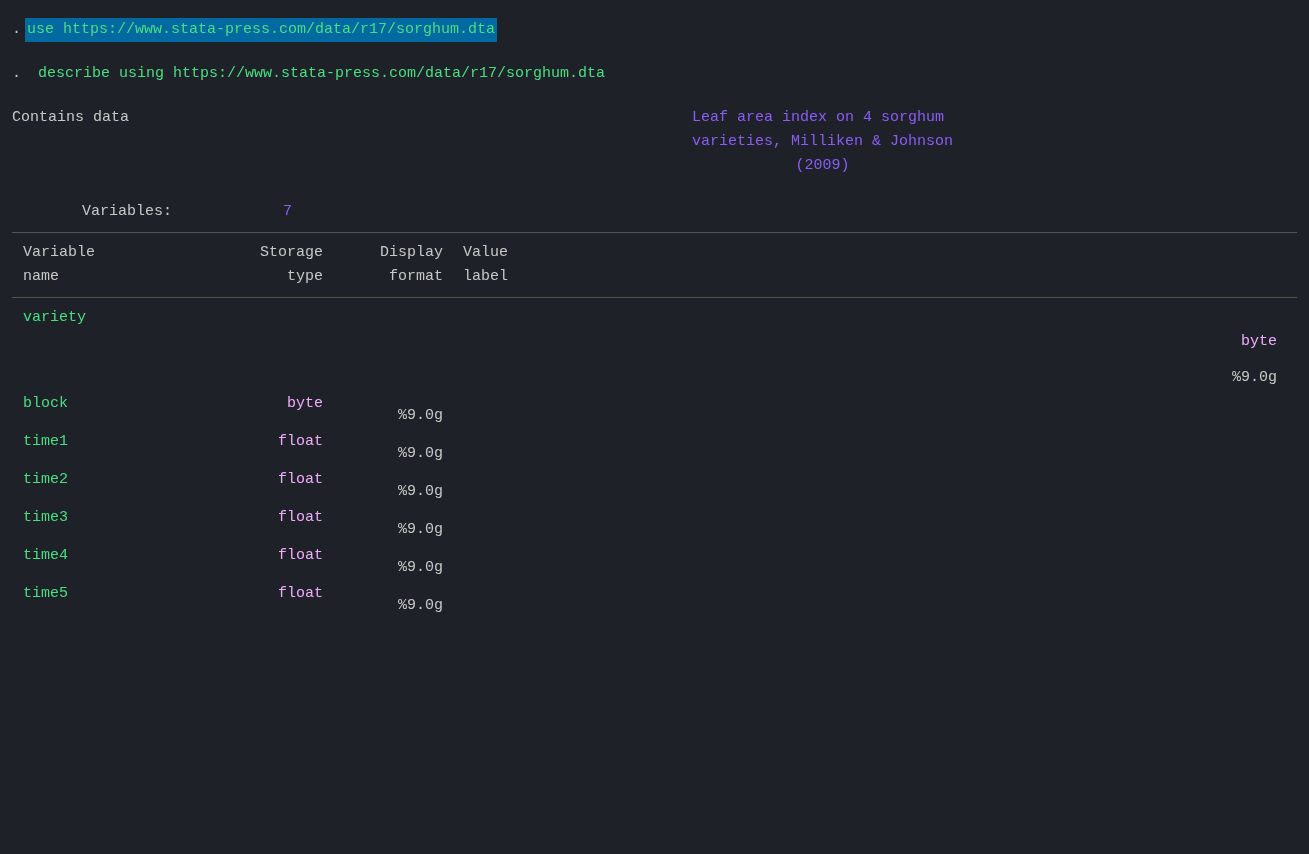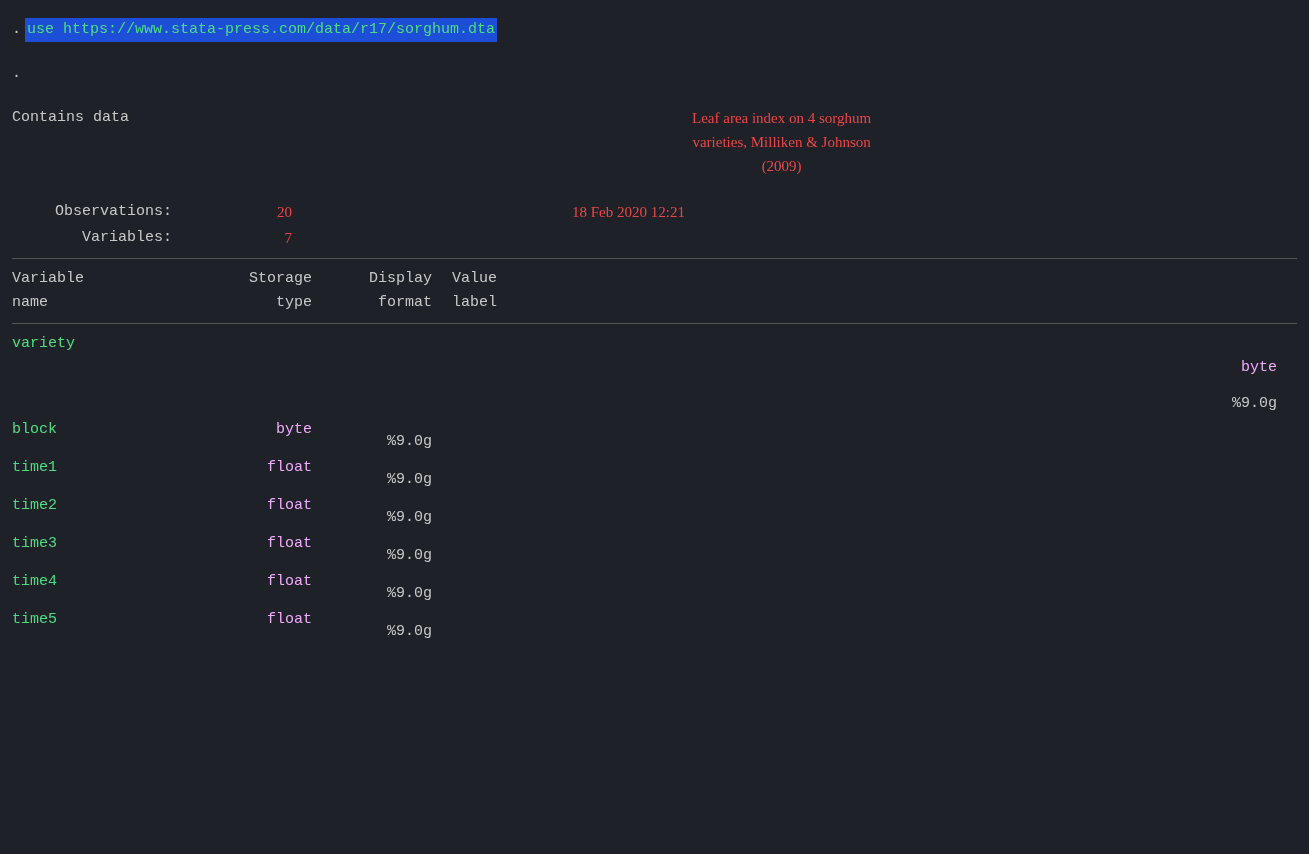--- a/index.html
+++ b/index.html
@@ -30,33 +30,32 @@
       margin-bottom: 2px;
     }
 
     .prompt {
       color: #c8c8c8;
       margin-right: 4px;
       flex-shrink: 0;
     }
 
     .cmd-text {
-      background-color: #1d4ed8;
+      background-color: #0369a1;
       color: #4ade80;
       padding: 0 2px;
     }
 
     .output-line {
       color: #c8c8c8;
       margin-left: 0;
     }
 
     .green-text {
-      color: #ef4444;
-      font-family: Liberation Serif, serif;
+      color: #8b5cf6;
     }
 
     .spacer {
       height: 18px;
     }
 
     .describe-cmd {
       display: flex;
       align-items: baseline;
       margin-bottom: 2px;
@@ -67,20 +66,21 @@
     }
 
     .divider {
       border: none;
       border-top: 1px solid #555;
       margin: 8px 0;
     }
 
     .col-varname {
       min-width: 180px;
+      margin-left: 11px;
     }
 
     .col-storage {
       min-width: 140px;
       text-align: right;
       padding-right: 20px;
     }
 
     .col-display {
       min-width: 120px;
@@ -137,41 +137,36 @@
     <span class="prompt">.</span>
     <span class="cmd-text">use https://www.stata-press.com/data/r17/sorghum.dta</span>
   </div>
 
 
   <div class="spacer"></div>
 
   <div class="describe-cmd">
     <span class="prompt">.</span>
     <span style="margin-right:4px;">&nbsp;</span>
+    <span class="describe-text">describe using  https://www.stata-press.com/data/r17/sorghum.dta</span>
   </div>
 
   <div class="spacer"></div>
 
   <div style="display:flex; margin-bottom:4px;">
     <div style="min-width:680px;">Contains data</div>
     <div>
       <div class="green-text">Leaf area index on 4 sorghum</div>
       <div class="green-text" style="text-align:center;">varieties, Milliken &amp; Johnson</div>
       <div class="green-text" style="text-align:center;">(2009)</div>
     </div>
   </div>
 
   <div class="spacer"></div>
 
-  <div style="display:flex; margin-bottom:2px;">
-    <div style="min-width:200px; text-align:right; padding-right:40px;">Observations:</div>
-    <div class="green-text" style="min-width:120px; text-align:right; padding-right:40px;">20</div>
-    <div style="min-width:200px;"></div>
-    <div class="green-text" style="margin-left:40px;">18 Feb 2020 12:21</div>
-  </div>
 
   <div style="display:flex; margin-bottom:8px;">
     <div style="min-width:200px; text-align:right; padding-right:40px;">Variables:</div>
     <div class="green-text" style="min-width:120px; text-align:right; padding-right:40px;">7</div>
   </div>
 
   <hr class="divider">
 
   <div style="display:flex; margin-bottom:0px;">
     <div class="col-varname">Variable</div>

